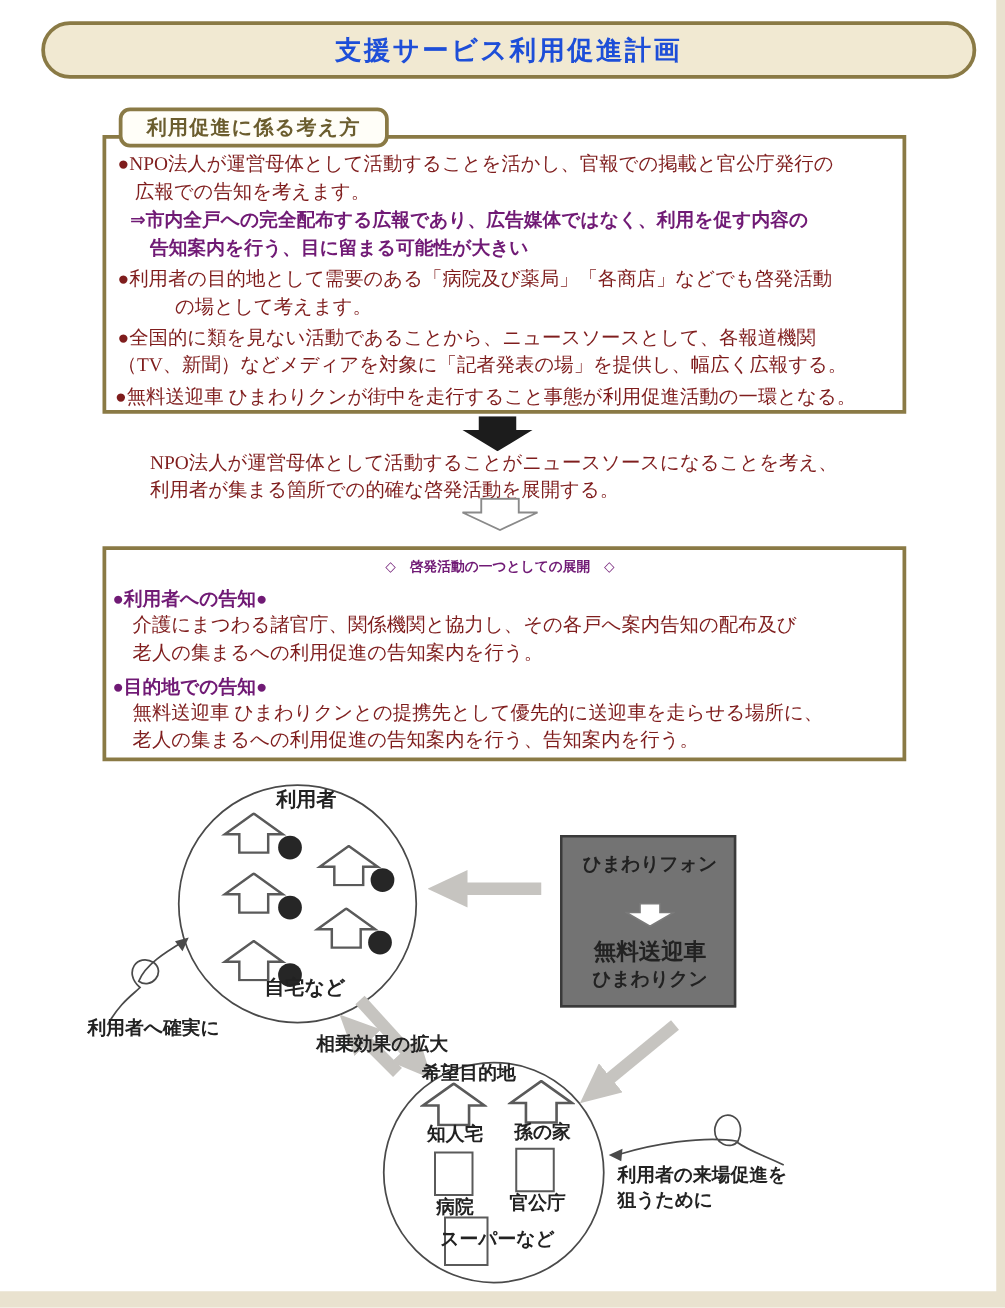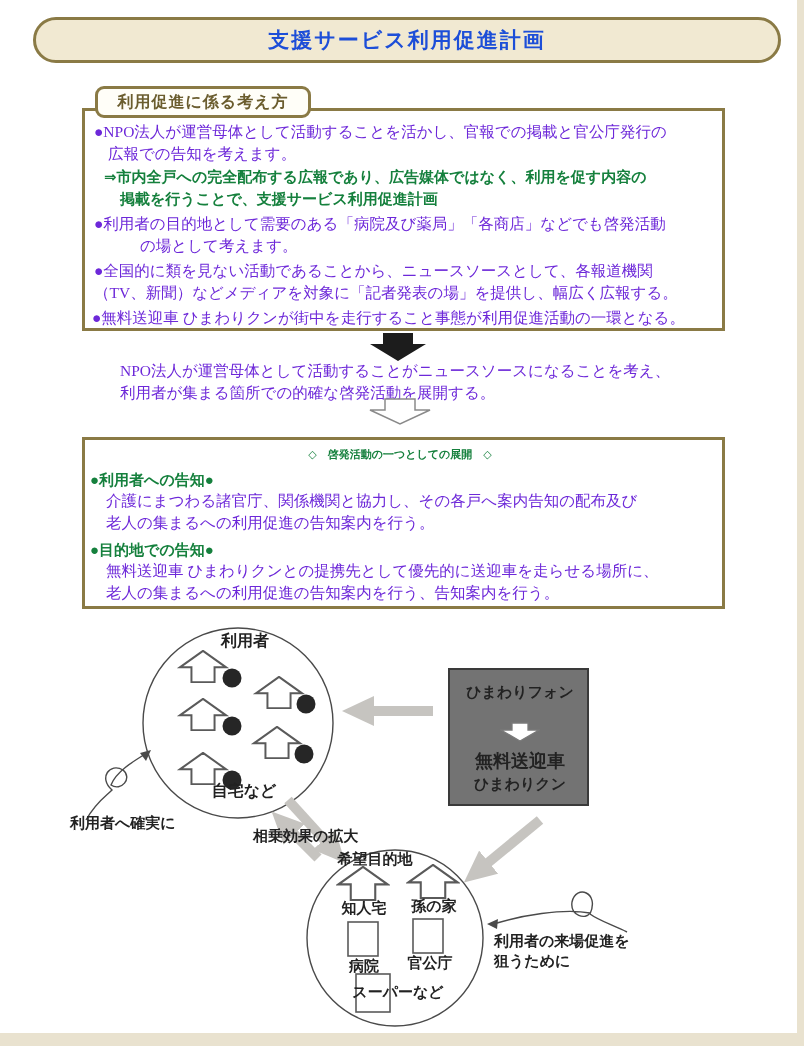--- a/index.html
+++ b/index.html
@@ -1,21 +1,21 @@
 <!DOCTYPE html>
 <html><head>
 <meta charset="utf-8">
 <style>
   html,body{margin:0;padding:0;}
   body{background:#e9e2cf;font-family:"Liberation Sans","DejaVu Sans",sans-serif;}
   #page{position:relative;width:804px;height:1046px;background:#e9e2cf;overflow:hidden;}
   #paper{position:absolute;left:0;top:0;width:797px;height:1033px;background:#ffffff;}
   .abs{position:absolute;}
-  .t-serif{font-family:"Liberation Serif","DejaVu Serif",serif;font-size:15.5px;color:#6d28d9;white-space:nowrap;line-height:1;}
-  .t-bold{font-family:"Liberation Sans","DejaVu Sans",sans-serif;font-weight:700;font-size:15px;color:#15803d;white-space:nowrap;line-height:1;}
+  .t-serif{font-family:"Liberation Serif","DejaVu Serif",serif;font-size:15.5px;color:#7f1d1d;white-space:nowrap;line-height:1;}
+  .t-bold{font-family:"Liberation Sans","DejaVu Sans",sans-serif;font-weight:700;font-size:15px;color:#701a75;white-space:nowrap;line-height:1;}
   .lbl{font-family:"Liberation Sans","DejaVu Sans",sans-serif;font-weight:600;font-size:15px;color:#222;white-space:nowrap;line-height:1;}
   .ctr{transform:translateX(-50%);}
   #title-pill{left:33px;top:17px;width:748px;height:46px;box-sizing:border-box;
     background:#f1e9d2;border:3px solid #8a7a45;border-radius:24px;
     display:flex;align-items:center;justify-content:center;}
   #title-pill span{font-size:21px;font-weight:700;color:#1d4ed8;letter-spacing:2px;}
   .khaki-box{box-sizing:border-box;border:3px solid #8a7a45;background:#fff;}
   #tab1{left:95px;top:86px;width:216px;height:32px;box-sizing:border-box;background:#fffef8;
     border:3px solid #8a7a45;border-radius:9px;display:flex;align-items:center;justify-content:center;z-index:3;}
   #tab1 span{font-size:16px;font-weight:700;color:#6b5d2e;letter-spacing:1px;}
@@ -33,21 +33,21 @@
   </div>
 
   <div class="abs" id="tab1">
     <span>利用促進に係る考え方</span>
   </div>
 
   <div class="abs khaki-box" style="left:82px;top:108px;width:643px;height:223px;"></div>
   <div class="abs t-serif" style="left:94px;top:124px;">●NPO法人が運営母体として活動することを活かし、官報での掲載と官公庁発行の</div>
   <div class="abs t-serif" style="left:108px;top:146px;">広報での告知を考えます。</div>
   <div class="abs t-bold" style="left:104px;top:169px;">⇒市内全戸への完全配布する広報であり、広告媒体ではなく、利用を促す内容の</div>
-  <div class="abs t-bold" style="left:120px;top:191px;">掲載を行うことで、支援サービス利用促進計画</div>
+  <div class="abs t-bold" style="left:120px;top:191px;">告知案内を行う、目に留まる可能性が大きい</div>
   <div class="abs t-serif" style="left:94px;top:216px;">●利用者の目的地として需要のある「病院及び薬局」「各商店」などでも啓発活動</div>
   <div class="abs t-serif" style="left:108px;top:238px;margin-left:32px;">の場として考えます。</div>
   <div class="abs t-serif" style="left:94px;top:263px;">●全国的に類を見ない活動であることから、ニュースソースとして、各報道機関</div>
   <div class="abs t-serif" style="left:94px;top:285px;">（TV、新聞）などメディアを対象に「記者発表の場」を提供し、幅広く広報する。</div>
   <div class="abs t-serif" style="left:92px;top:310px;">●無料送迎車 ひまわりクンが街中を走行すること事態が利用促進活動の一環となる。</div>
 
   <svg class="abs" style="left:368px;top:333px;" width="60" height="28" viewBox="0 0 60 28">
     <polygon points="15,0 45,0 45,11 58,11 30,28 2,11 15,11" fill="#1c1c1c"></polygon>
   </svg>
 

